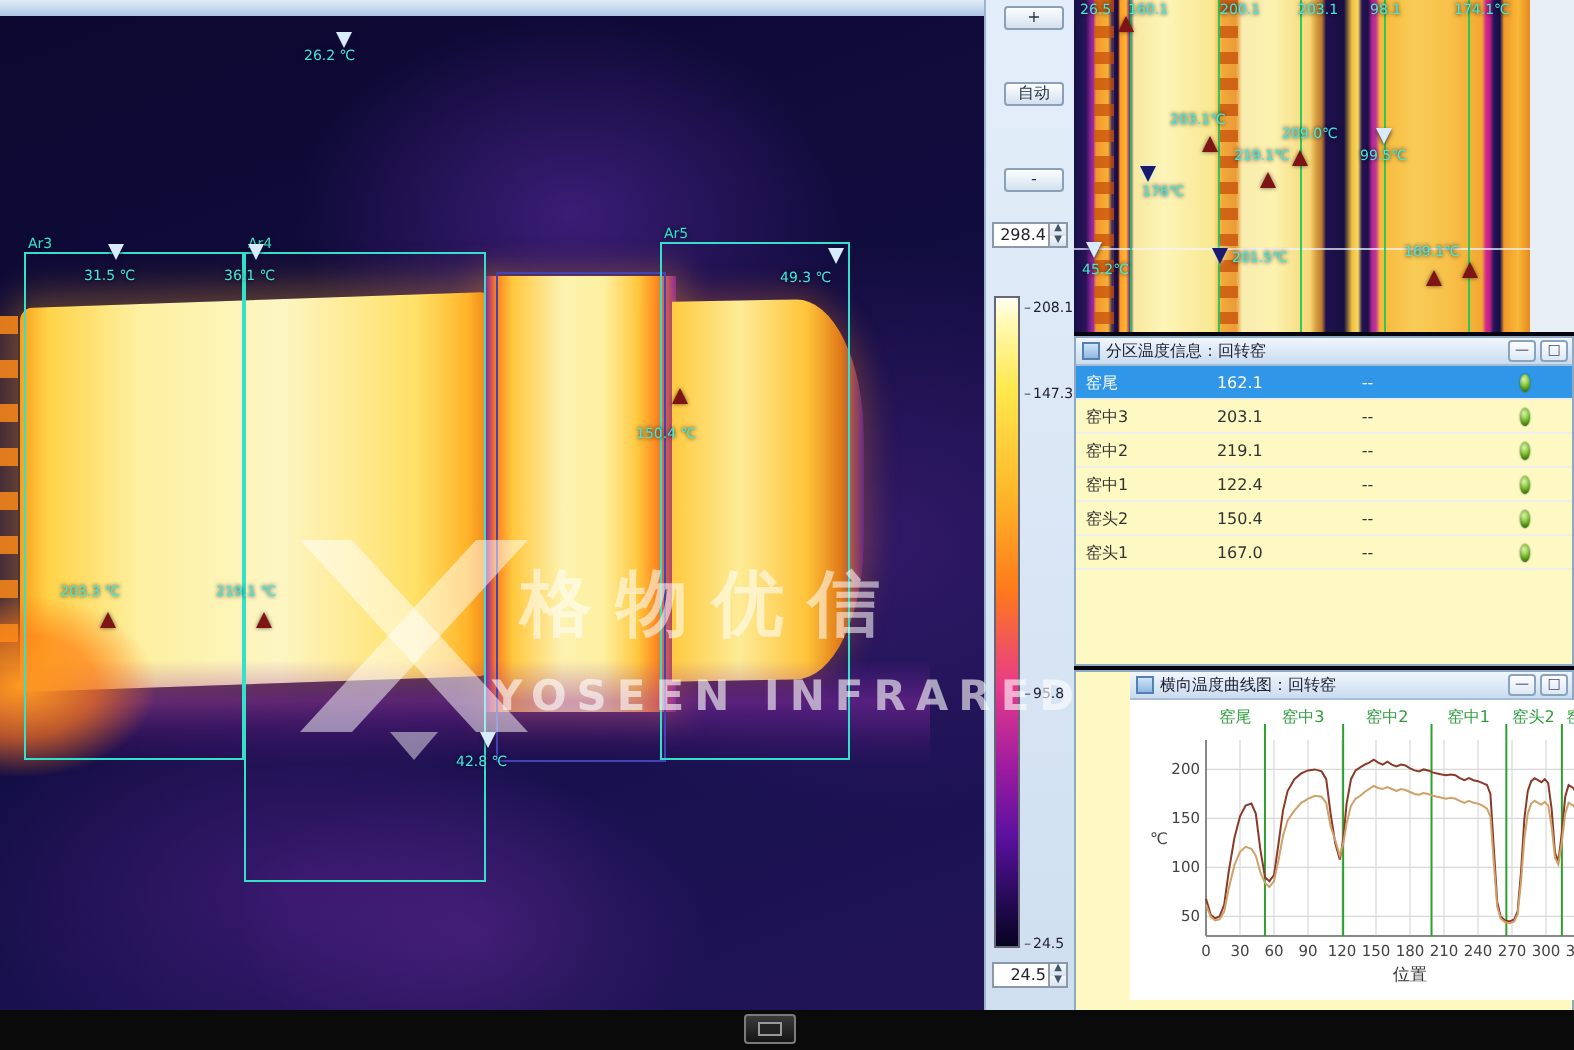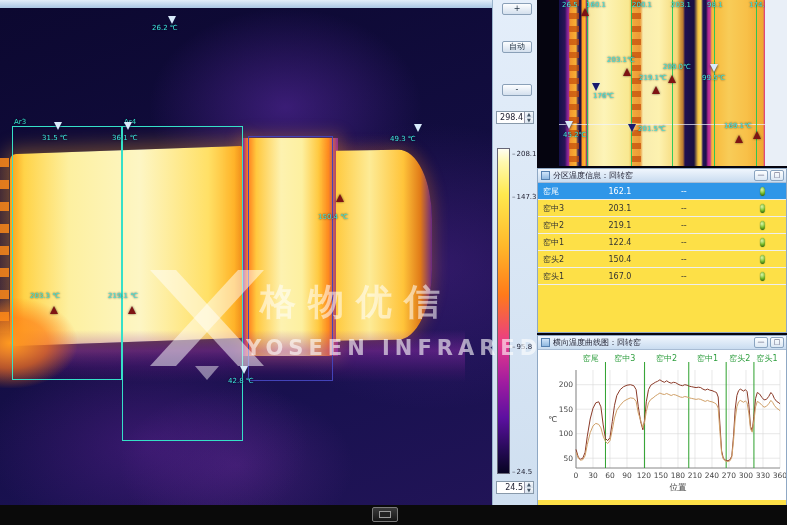--- a/index.html
+++ b/index.html
@@ -59,21 +59,21 @@
         font-size:8px;color:#223;display:flex;align-items:center;}
   .spin .val{flex:1;text-align:right;padding-right:1px;}
   .spin .arr{width:9px;height:100%;border-left:1px solid #99a;display:flex;flex-direction:column;}
   .spin .arr span{flex:1;font-size:5px;line-height:5px;text-align:center;color:#456;background:linear-gradient(#f4f8fc,#d8e2ee);}
   .colorbar{position:absolute;left:4px;top:148px;width:13px;height:326px;border:1px solid #667;
     background:linear-gradient(180deg,#fffef2 0%,#fff9b0 4%,#ffe84e 14%,#ffb82a 30%,#ff7a1a 45%,#e83a8a 60%,#a01ca0 72%,#5c10a0 83%,#250a55 93%,#070322 100%);}
   .cb-tick{position:absolute;left:19px;font-size:7px;color:#223;white-space:nowrap;}
   .cb-tick::before{content:"–";margin-right:1px;color:#445;}
 
   
-  .thermal2{position:absolute;left:559px;top:0;width:228px;height:166px;overflow:hidden;
+  .thermal2{position:absolute;left:537px;top:0;width:228px;height:166px;overflow:hidden;
     background:linear-gradient(90deg,
       #141048 0px,#2a1458 6px,#7a2090 8px,#a83090 10px,
       #f08a20 11px,#f8a828 17px,#2a1050 19px,#1a0c40 22px,
       #ff9825 23px,#ffb82e 26px,#7a2088 28px,
       #f8e8a0 30px,#fdf4b8 45px,#f8e890 70px,
       #f0a030 74px,#e8902a 81px,
       #f8ecae 84px,#fdf2b0 100px,#f5d878 118px,
       #d8a040 121px,#b87830 124px,
       #201050 126px,#181040 135px,
       #f0c040 139px,#f8d860 142px,
@@ -82,21 +82,21 @@
       #d82890 206px,#b82080 208px,
       #201458 210px,#181048 213px,
       #f09828 215px,#f8b838 222px,#e88820 228px);padding-left:30px;}
   .dot-col{position:absolute;top:0;height:166px;width:10px;opacity:.9;
     background:repeating-linear-gradient(180deg,rgba(200,85,15,.85) 0 6px,rgba(255,225,130,.15) 6px 13px);}
   .hline{position:absolute;left:0;top:124px;width:228px;height:1px;background:rgba(240,244,255,.7);}
   .gline{position:absolute;top:0;width:1px;height:166px;background:#18c858;opacity:.9;}
   .strip-gap{position:absolute;left:765px;top:0;width:22px;height:166px;background:#e9eff7;}
 
   
-  .panel{position:absolute;left:537px;width:250px;background:#fde047;border:1px solid #8fa8c4;}
+  .panel{position:absolute;left:537px;width:250px;background:#fef9c3;border:1px solid #8fa8c4;}
   .panel-titlebar{height:14px;background:linear-gradient(#f0f6fd,#c9dcf0);border-bottom:1px solid #a8bcd4;
                   display:flex;align-items:center;padding:0 2px;}
   .pt-icon{width:9px;height:9px;border:1px solid #5580b0;background:linear-gradient(#cfe4fa,#8fb8e0);margin:0 3px 0 1px;}
   .pt-title{flex:1;font-size:8px;color:#223;white-space:nowrap;overflow:hidden;}
   .tb-btn{width:14px;height:11px;margin-left:2px;border:1px solid #8aa4c0;border-radius:2px;
           background:linear-gradient(#fdfeff,#dce8f4);font-size:7px;line-height:9px;text-align:center;color:#446;}
 
   
   .table-panel{top:168px;height:165px;}
   .thead{display:flex;height:14px;background:linear-gradient(#fafafa,#ececec);border-bottom:1px solid #d4d4d4;
@@ -104,21 +104,21 @@
   .thead span{padding:2px 0 0 5px;border-right:1px solid #e0e0e0;}
   .c-name{width:66px;} .c-max{width:73px;} .c-avg{width:66px;} .c-alarm{width:45px;border-right:none!important;}
   .trow{display:flex;height:17px;border-bottom:1px solid #eee;font-size:8px;color:#333;align-items:center;}
   .trow span{padding-left:5px;}
   .trow.sel{background:#2f96e8;color:#fff;}
   .led{width:10px;height:10px;border-radius:50%;margin-left:14px;
        background:radial-gradient(circle at 35% 30%,#dcf8a8,#7ac32a 55%,#4d8e12);
        box-shadow:inset 0 -1px 2px rgba(0,0,0,.35),0 0 1px #262;}
 
   
-  .chart-panel{top:335px;height:172px;}
+  .chart-panel{top:335px;height:172px;padding-left:27px;}
   .chart-panel svg{display:block;}
 
   
   .wm{position:absolute;pointer-events:none;}
   .wm-line1{left:260px;top:278px;font-size:36px;letter-spacing:12px;color:rgba(255,255,255,.55);font-weight:bold;}
   .wm-line2{left:246px;top:336px;font-size:21px;letter-spacing:5px;color:rgba(255,255,255,.6);font-weight:bold;}
 
   
   .bottom-bar{position:absolute;left:0;top:505px;width:787px;height:20px;background:#0a0a0a;}
   .task-icon{position:absolute;left:372px;top:2px;width:26px;height:15px;border:1px solid #7a7a7a;
@@ -139,20 +139,23 @@
     <div class="purple-band"></div>
     <div class="blob-bl"></div>
     <div class="edge-dots"></div>
   <div class="region" style="left: 12px; top: 118px; width: 110px; height: 254px;">
         <span class="rg-label">Ar3</span>
       </div>
       <div class="region" style="left: 122px; top: 118px; width: 121px; height: 315px;">
         <span class="rg-label">Ar4</span>
       </div>
       <div class="region region-blue" style="left: 248px; top: 128px; width: 85px; height: 245px;"></div>
+      <div class="region" style="left: 330px; top: 113px; width: 95px; height: 259px;">
+        <span class="rg-label">Ar5</span>
+      </div>
       <div class="mk mk-min" style="left: 168px; top: 8px;"></div>
       <span class="t-label" style="left: 152px; top: 16px;">26.2 ℃</span>
       <div class="mk mk-min" style="left: 54px; top: 114px;"></div>
       <span class="t-label" style="left: 42px; top: 126px;">31.5 ℃</span>
       <div class="mk mk-min" style="left: 124px; top: 114px;"></div>
       <span class="t-label" style="left: 112px; top: 126px;">36.1 ℃</span>
       <div class="mk mk-min" style="left: 414px; top: 116px;"></div>
       <span class="t-label" style="left: 390px; top: 127px;">49.3 ℃</span>
       <div class="mk mk-min" style="left: 240px; top: 358px;"></div>
       <span class="t-label" style="left: 228px; top: 369px;">42.8 ℃</span>

